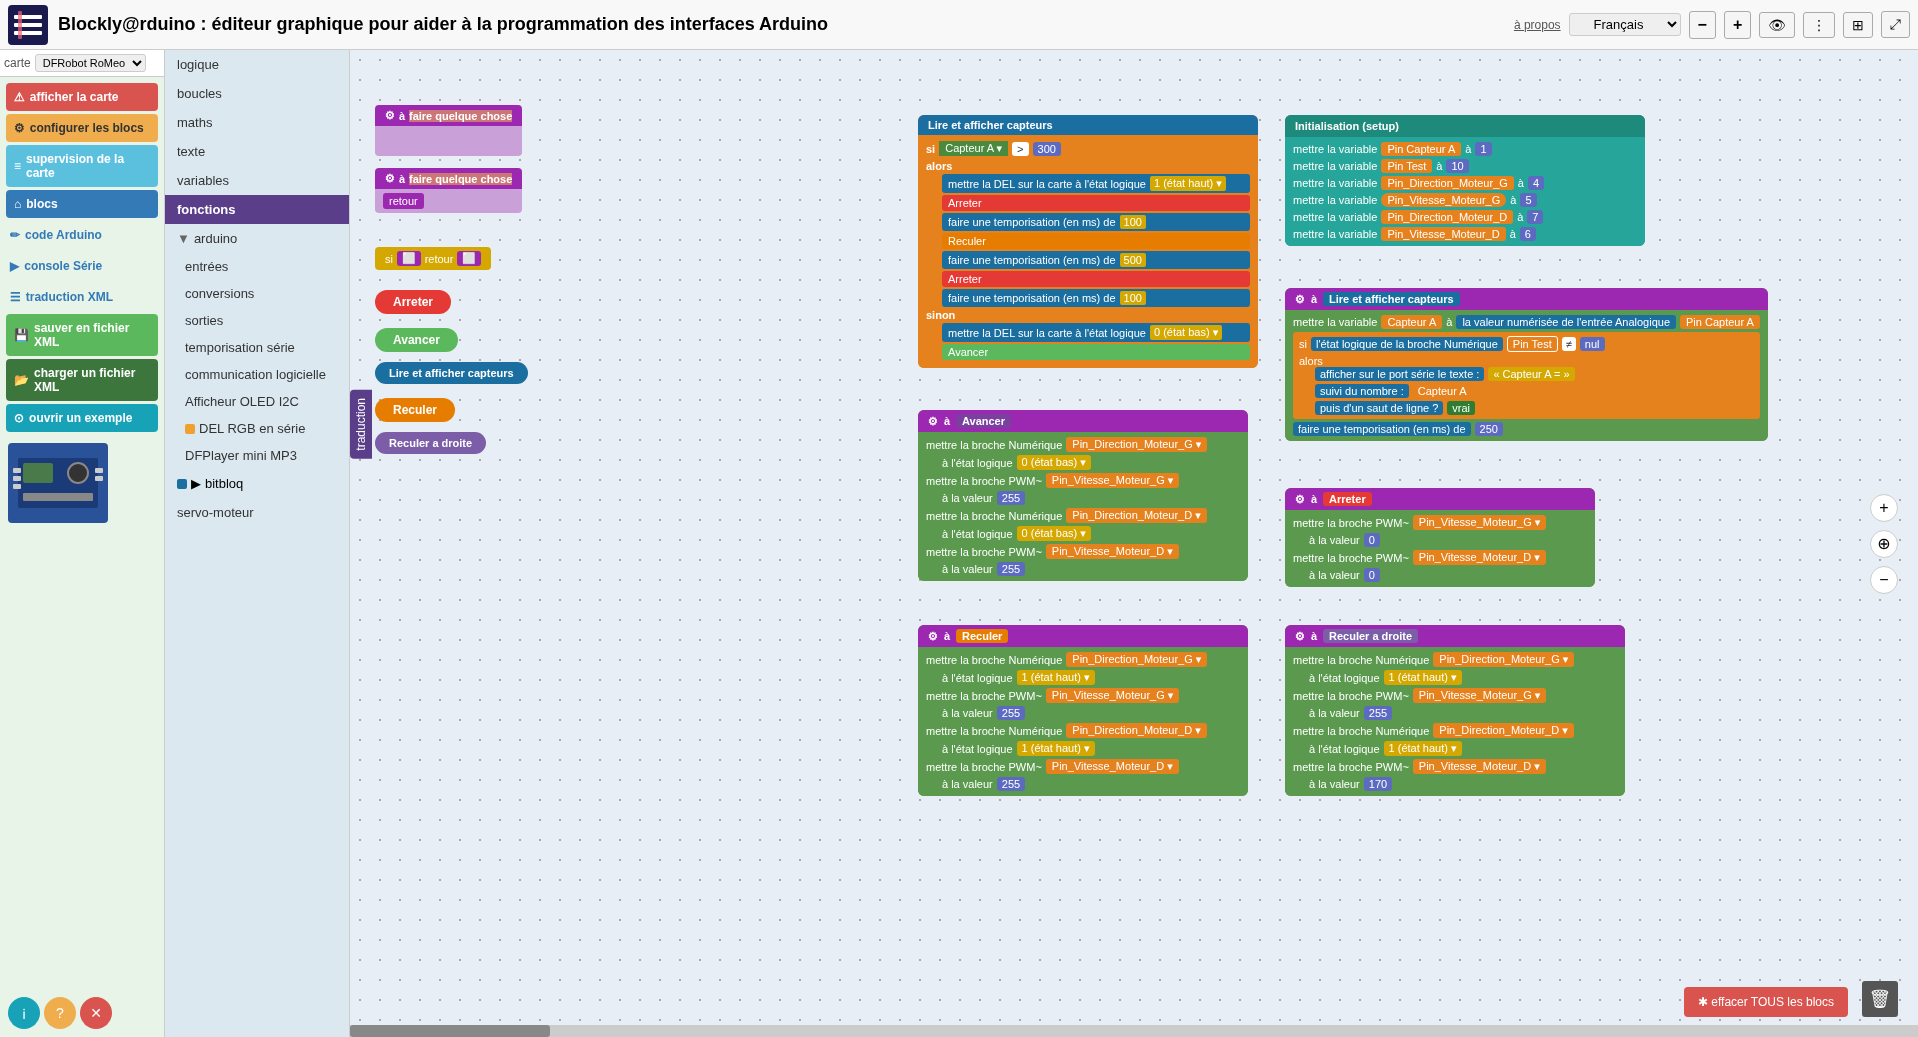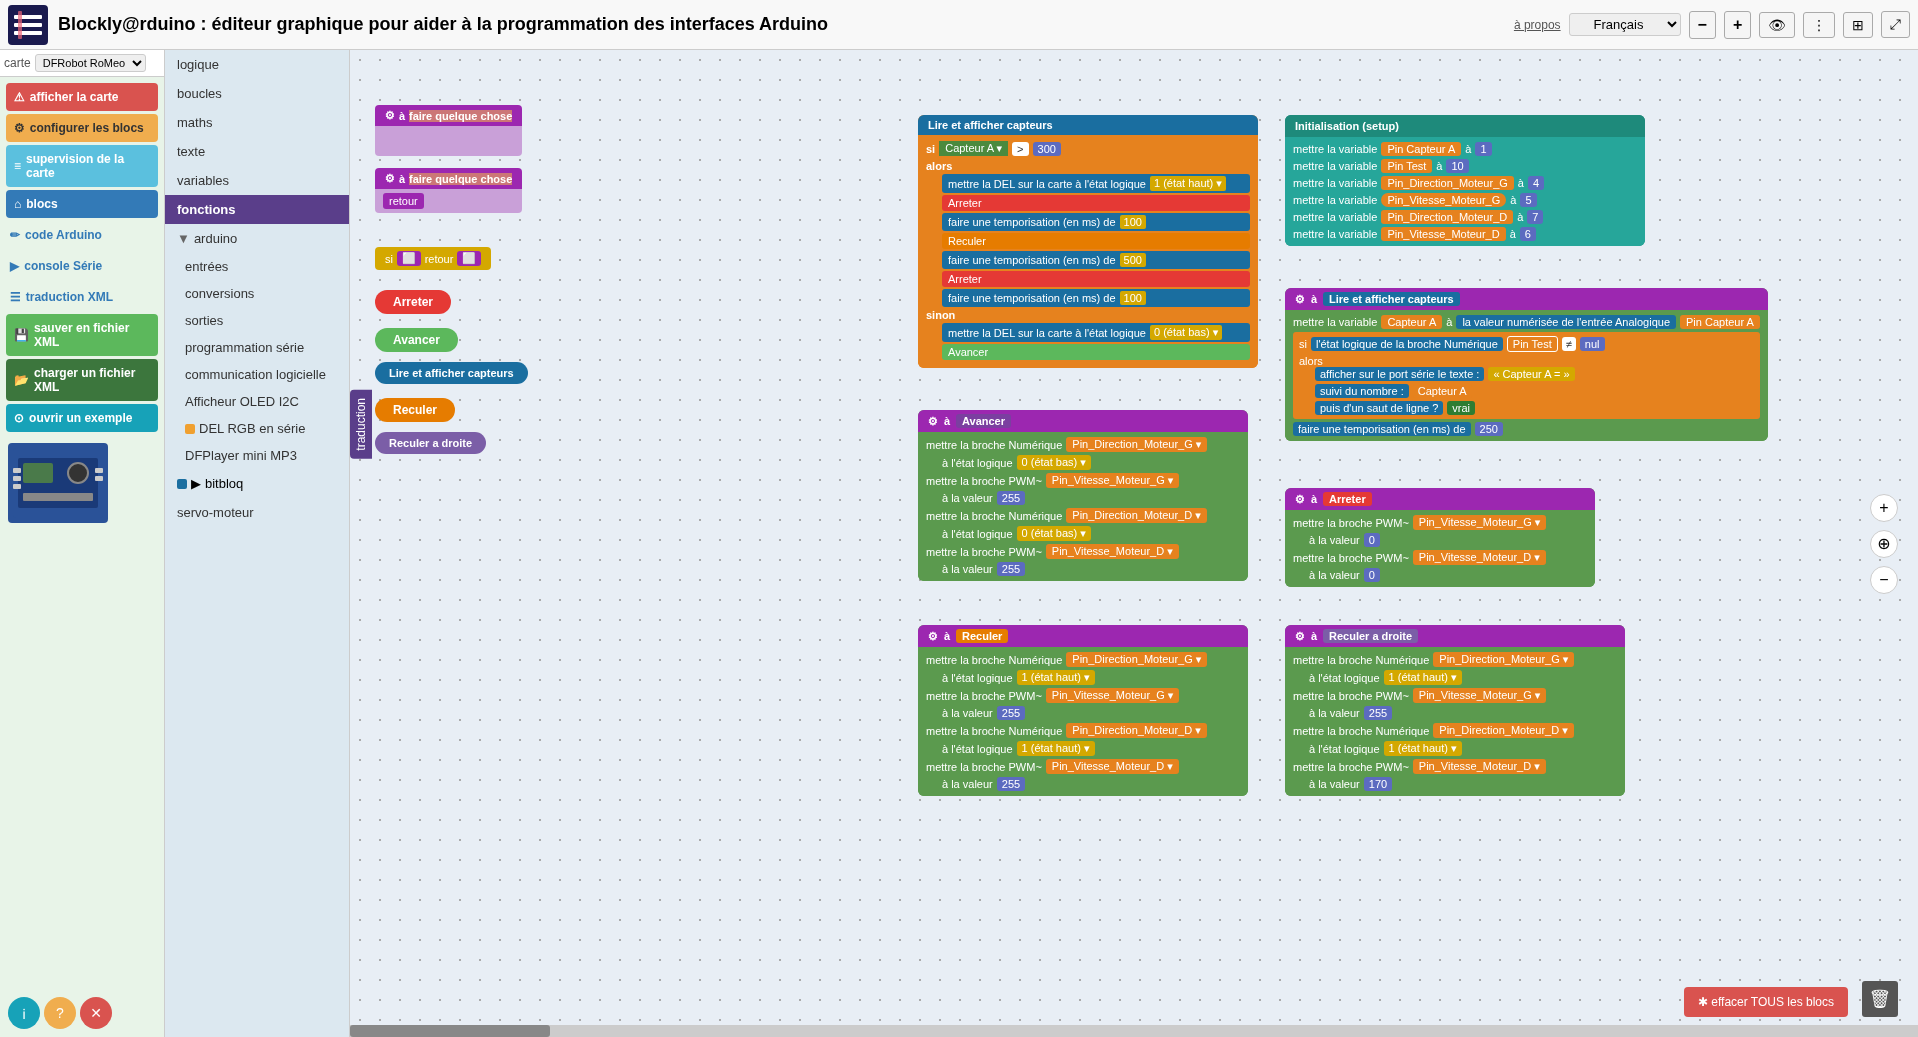--- a/index.html
+++ b/index.html
@@ -149,21 +149,21 @@
     <div class="cat-item">texte</div>
     <div class="cat-item">variables</div>
     <div class="cat-item cat-item-active">fonctions</div>
     <div class="cat-arduino">
       <span style="color:#666;">▼</span>
       <span class="cat-arduino-label">arduino</span>
     </div>
     <div class="cat-sub">entrées</div>
     <div class="cat-sub">conversions</div>
     <div class="cat-sub">sorties</div>
-    <div class="cat-sub">programmation série</div>
+    <div class="cat-sub">temporisation série</div>
     <div class="cat-sub">communication logicielle</div>
     <div class="cat-sub">Afficheur OLED I2C</div>
     <div class="cat-sub" style="display:flex; align-items:center; gap:4px;">
       <div class="color-dot" style="background:#f0a030;"></div>
       DEL RGB en série
     </div>
     <div class="cat-sub">DFPlayer mini MP3</div>
     <div class="cat-bitbloq">
       <div class="color-dot" style="background:#1a6ea0;"></div>
       <span>▶</span>

